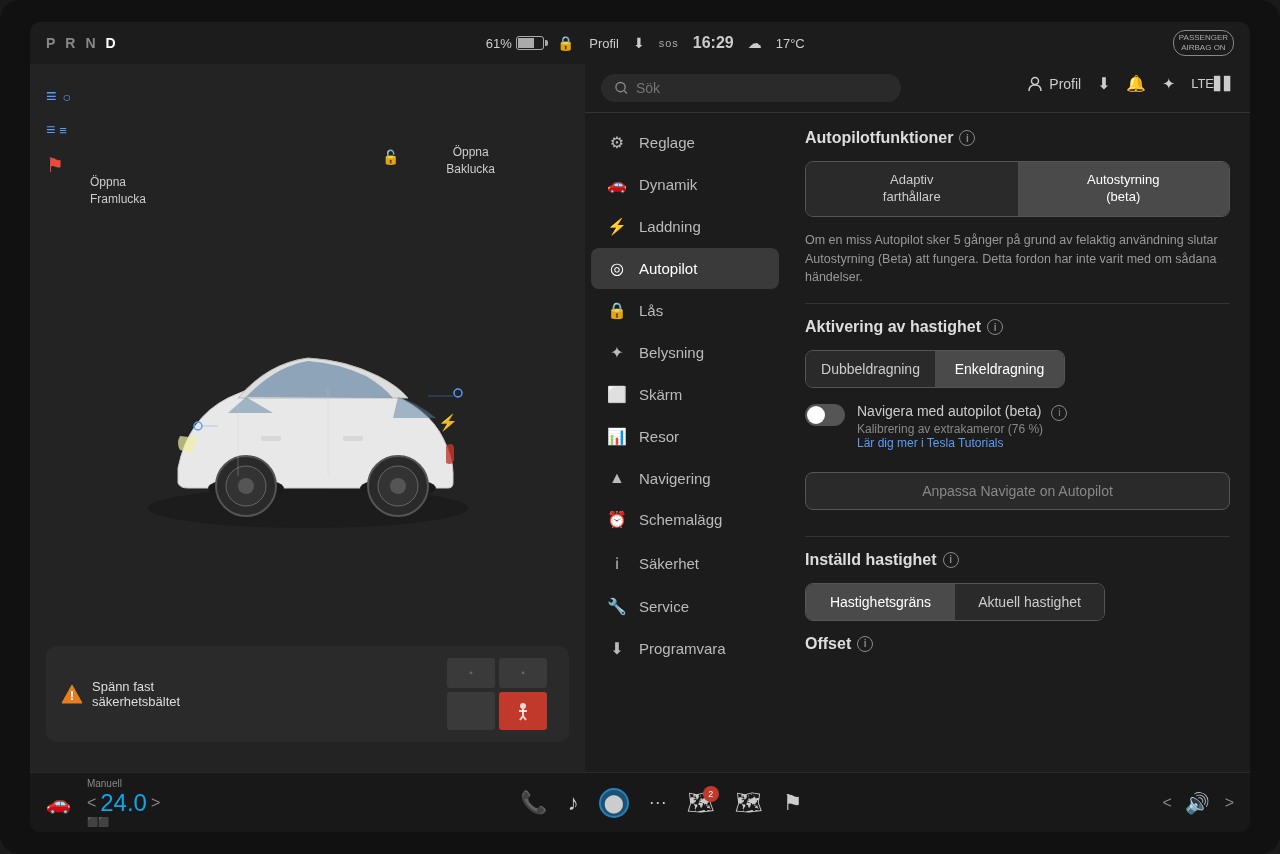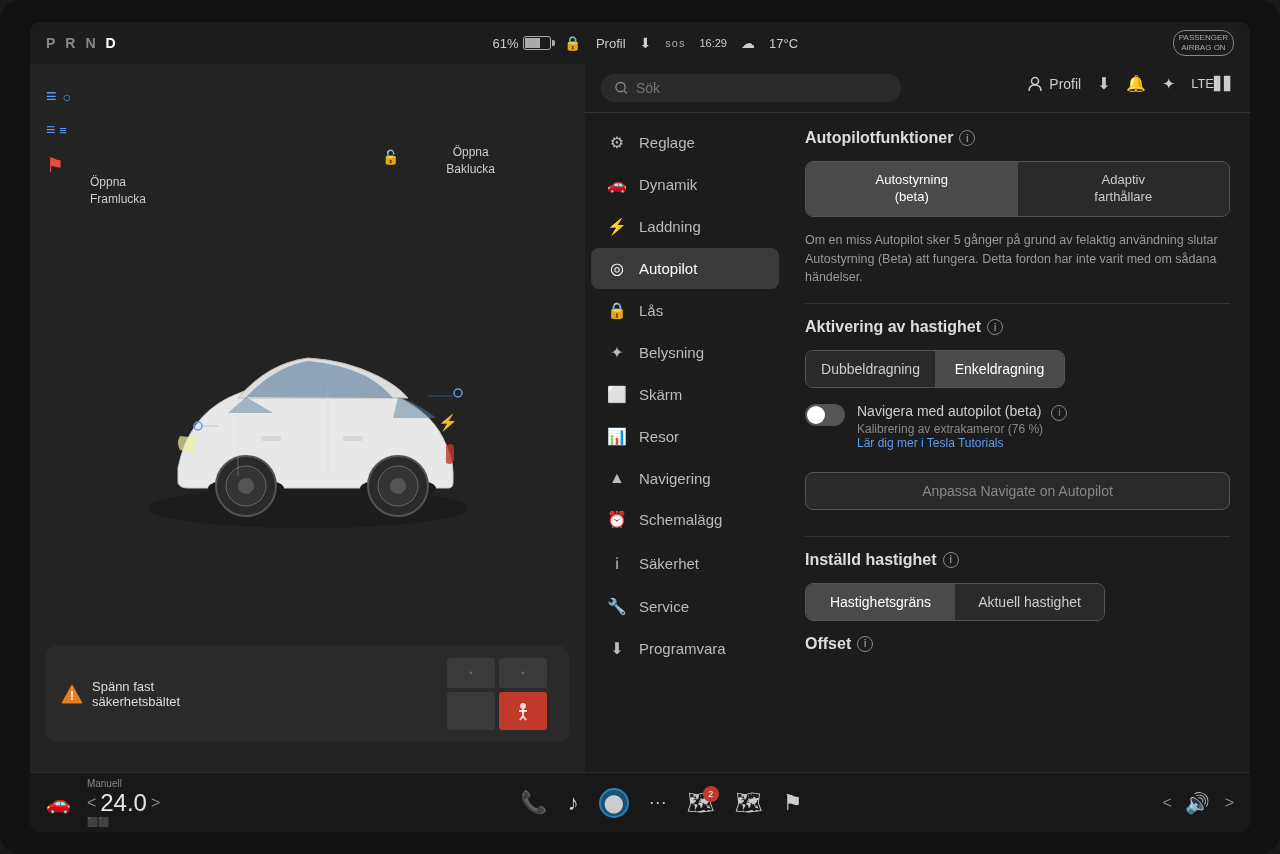--- a/index.html
+++ b/index.html
@@ -415,21 +415,21 @@
       font-size: 20px;
       color: #ccc;
     }
     .speed-label {
       font-size: 10px;
       color: #888;
     }
     .speed-value {
       font-size: 24px;
       font-weight: 300;
-      color: #e5e5e5;
+      color: #0ea5e9;
     }
     .speed-arrow {
       font-size: 14px;
       color: #888;
       line-height: 1;
       cursor: pointer;
     }
     .taskbar-icons {
       display: flex;
       align-items: center;
@@ -494,21 +494,21 @@
         <div class="battery-indicator">
           <span>61%</span>
           <div class="battery-box">
             <div class="battery-fill"></div>
           </div>
         </div>
         <span style="font-size:14px">🔒</span>
         <span style="font-size:13px; color:#ccc">Profil</span>
         <span style="font-size:14px">⬇</span>
         <span style="font-size:11px; color:#aaa; letter-spacing:1px">sos</span>
-        <span style="font-size:11px; font-weight:400">16:29</span>
+        <span style="font-size:16px; font-weight:700">16:29</span>
         <span style="font-size:14px">☁</span>
         <span>17°C</span>
       </div>
       <div class="status-right">
         <div class="passenger-badge">
           <div style="font-size:8px; line-height:1.3">PASSENGER<br>AIRBAG ON</div>
         </div>
       </div>
     </div>
 
@@ -698,24 +698,24 @@
           </div>
 
           <div class="settings-panel">
 
             
             <div class="section-title">
               <span>Autopilotfunktioner</span>
               <span class="info-icon">i</span>
             </div>
             <div class="btn-group">
+              <button class="btn-group-btn" style="white-space:pre-line; line-height:1.3; font-size:13px;">Adaptiv
+farthållare</button>
               <button class="btn-group-btn active" style="white-space:pre-line; line-height:1.3; font-size:13px;">Autostyrning
 (beta)</button>
-              <button class="btn-group-btn" style="white-space:pre-line; line-height:1.3; font-size:13px;">Adaptiv
-farthållare</button>
             </div>
             <p class="description-text">Om en miss Autopilot sker 5 gånger på grund av felaktig användning slutar Autostyrning (Beta) att fungera. Detta fordon har inte varit med om sådana händelser.</p>
 
             <div class="section-divider"></div>
 
             
             <div class="section-title">
               <span>Aktivering av hastighet</span>
               <span class="info-icon">i</span>
             </div>

